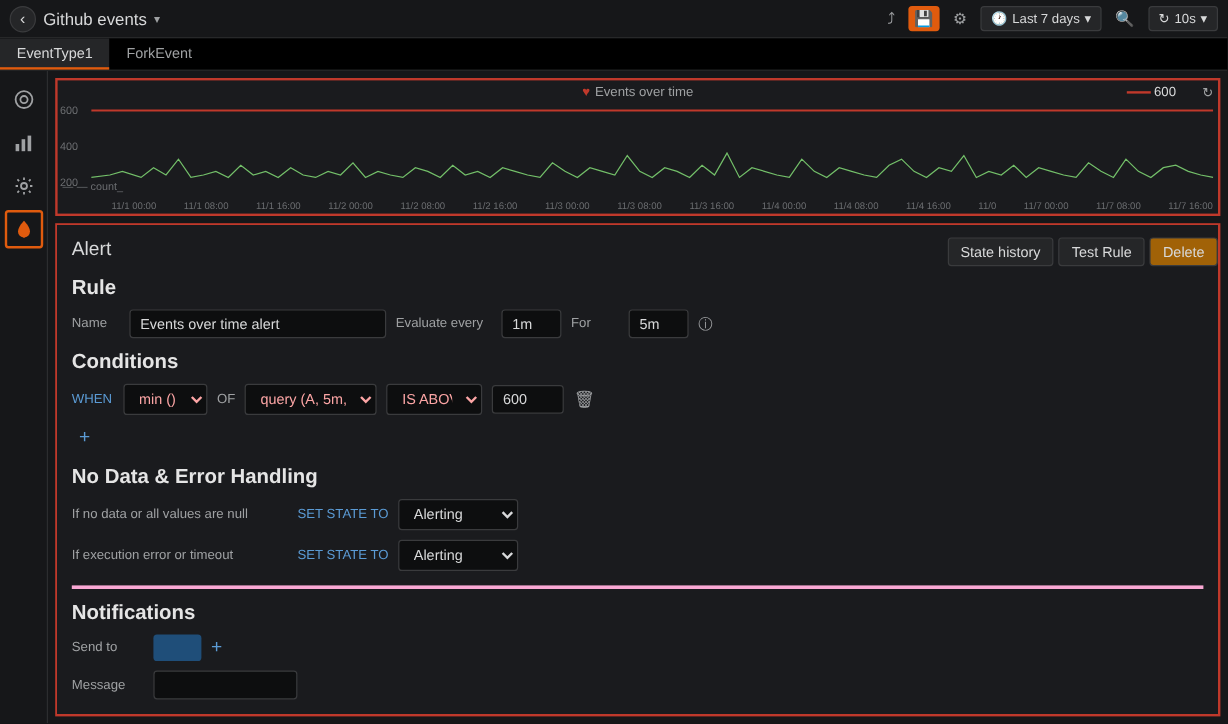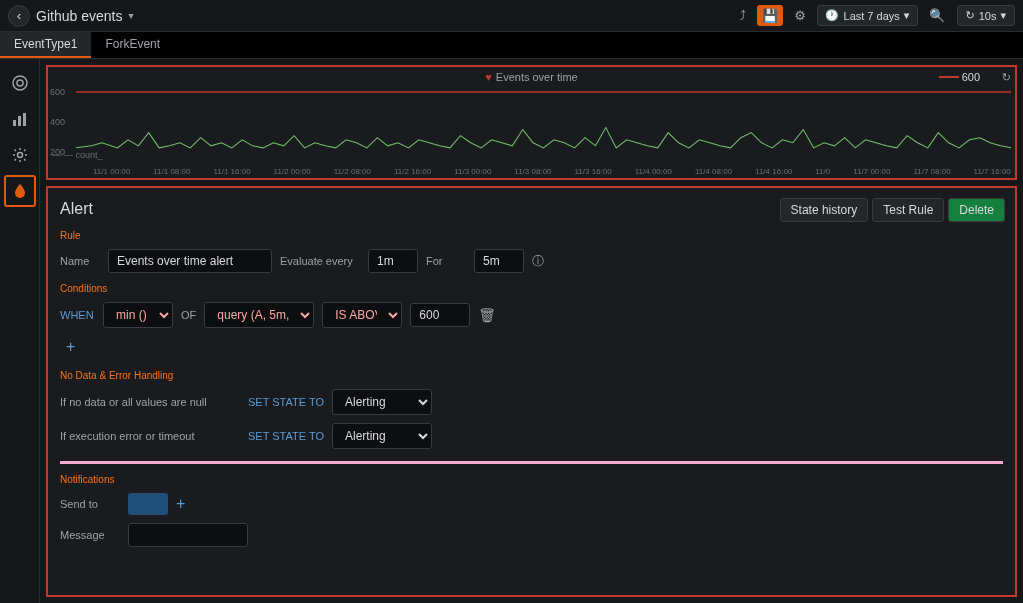--- a/index.html
+++ b/index.html
@@ -239,64 +239,64 @@
     }
     .alert-title {
       font-size: 16px;
       color: #d8d9da;
       margin-bottom: 12px;
       font-weight: 400;
     }
     .alert-actions {
       position: absolute;
       top: 10px;
-      right: 10px;
+      right: 0;
       display: flex;
       gap: 4px;
     }
     .action-btn {
       background: #252628;
       border: 1px solid #3a3b3d;
       border-radius: 3px;
       color: #d8d9da;
       padding: 4px 10px;
       cursor: pointer;
       font-size: 12px;
     }
     .action-btn.delete {
-      background: #15803d;
+      background: #a16207;
     }
 
     
     .section-title {
-      font-size: 10px;
-      color: #f97316;
+      font-size: 17px;
+      color: #e5e5e5;
       margin-bottom: 8px;
-      font-weight: 400;
+      font-weight: 700;
     }
     .rule-row {
       display: flex;
       align-items: center;
       gap: 8px;
       margin-bottom: 10px;
     }
     .rule-label {
       color: #9fa1a3;
       font-size: 11px;
       min-width: 40px;
     }
     .rule-input {
       background: #0d0e0f;
       border: 1px solid #3a3b3d;
       border-radius: 3px;
       color: #d8d9da;
       padding: 4px 8px;
       font-size: 12px;
     }
-    .rule-input.name-input { width: 164px; }
+    .rule-input.name-input { width: 214px; }
     .rule-input.small-input { width: 50px; }
     .info-icon {
       color: #9fa1a3;
       cursor: pointer;
     }
 
     
     .conditions-section {
       margin-top: 10px;
       margin-bottom: 10px;

